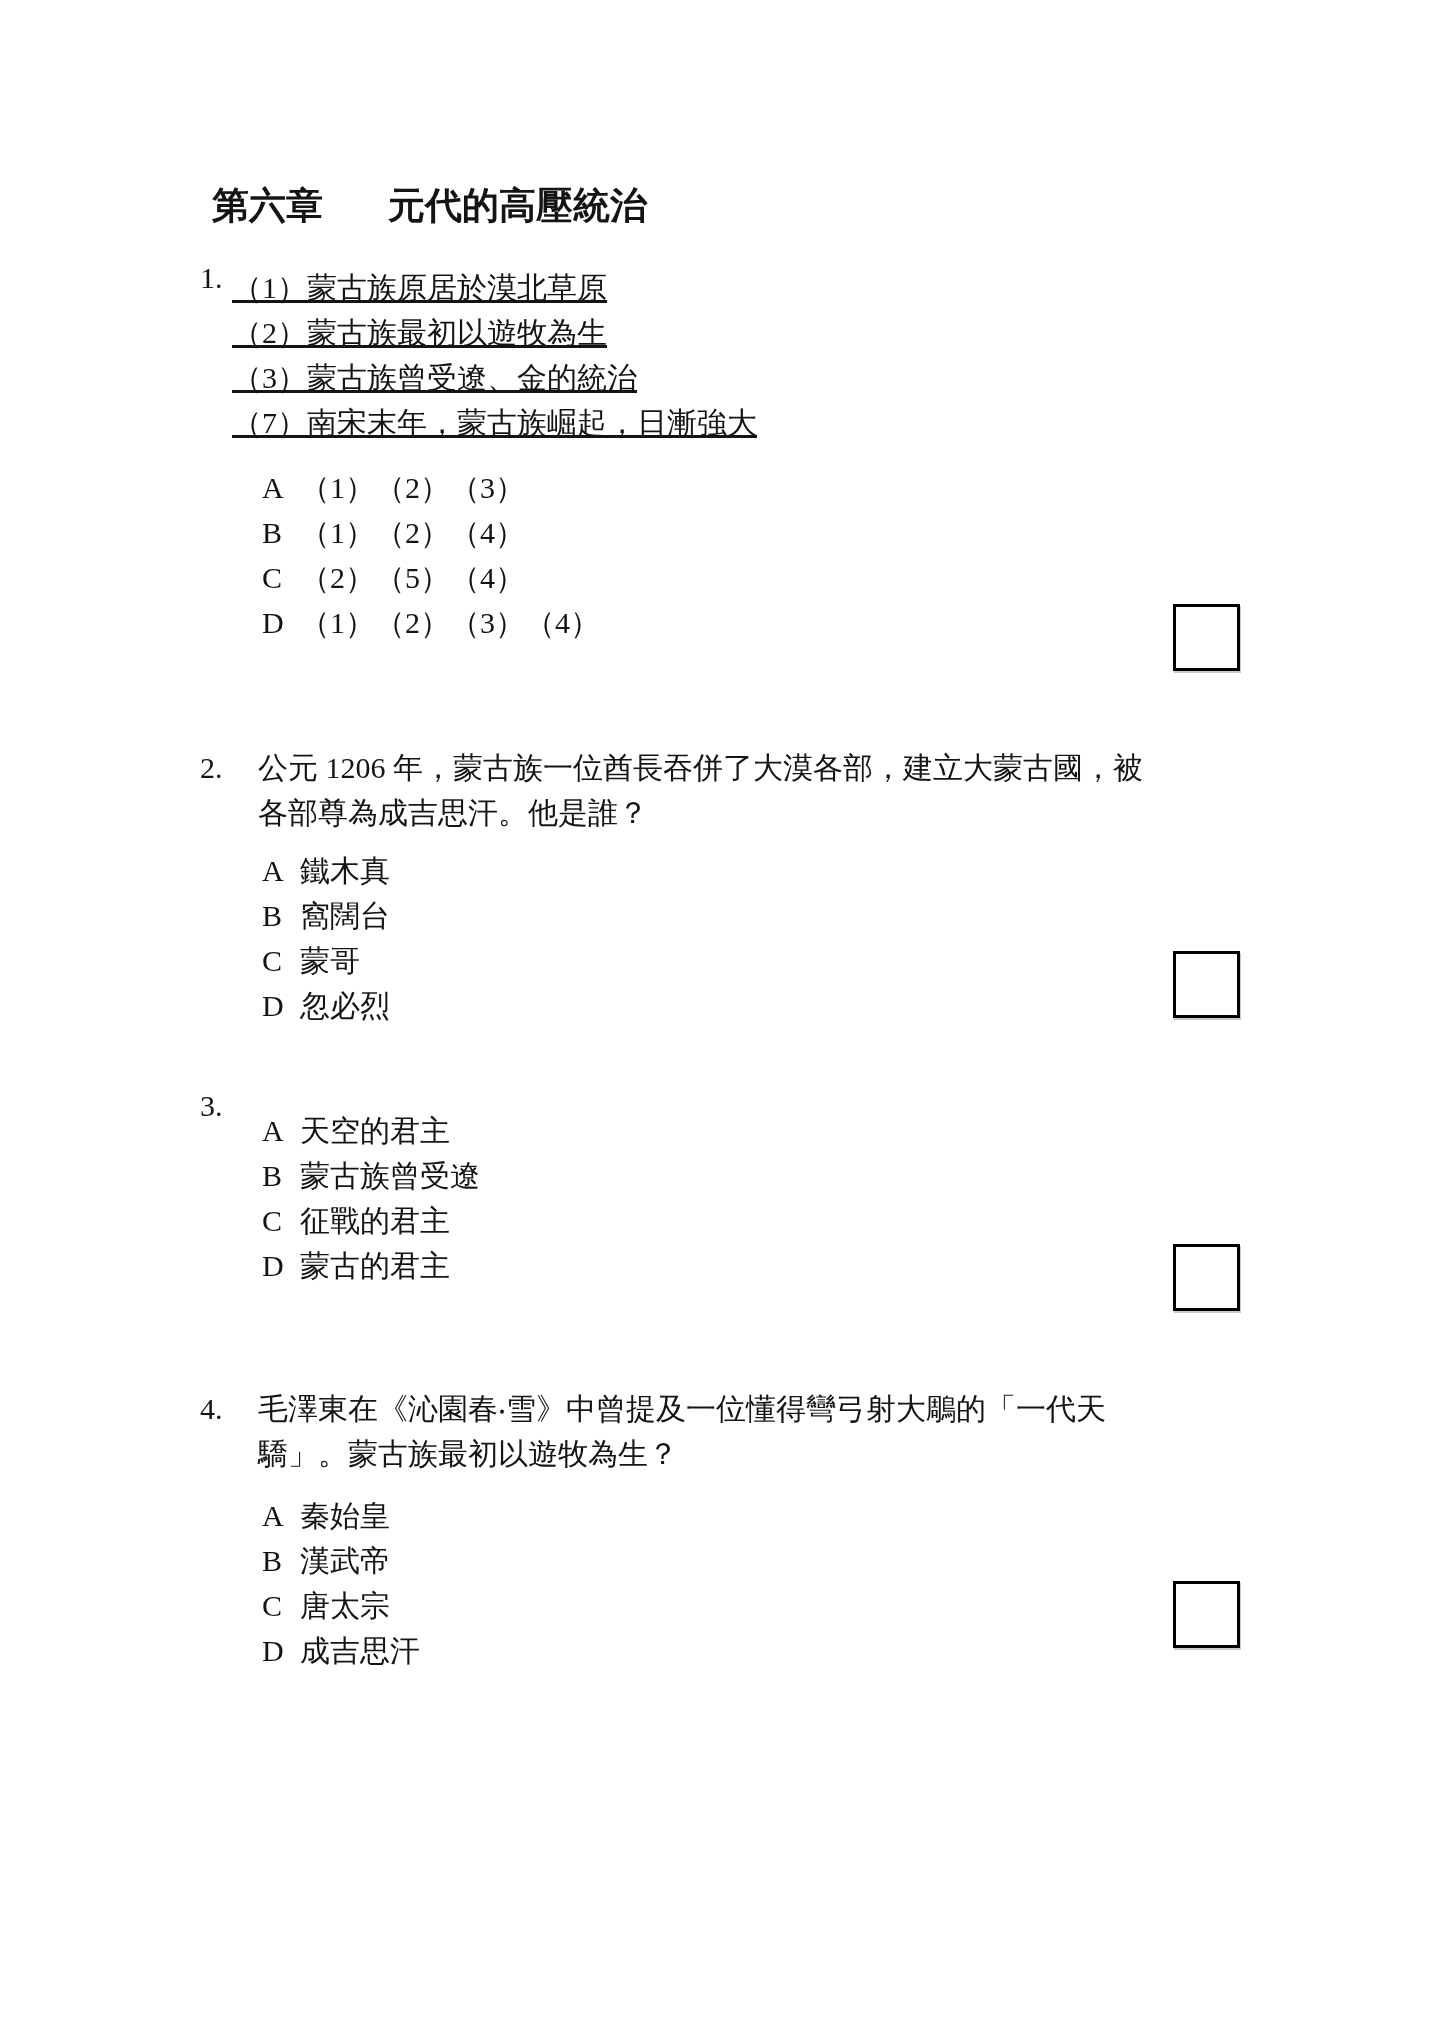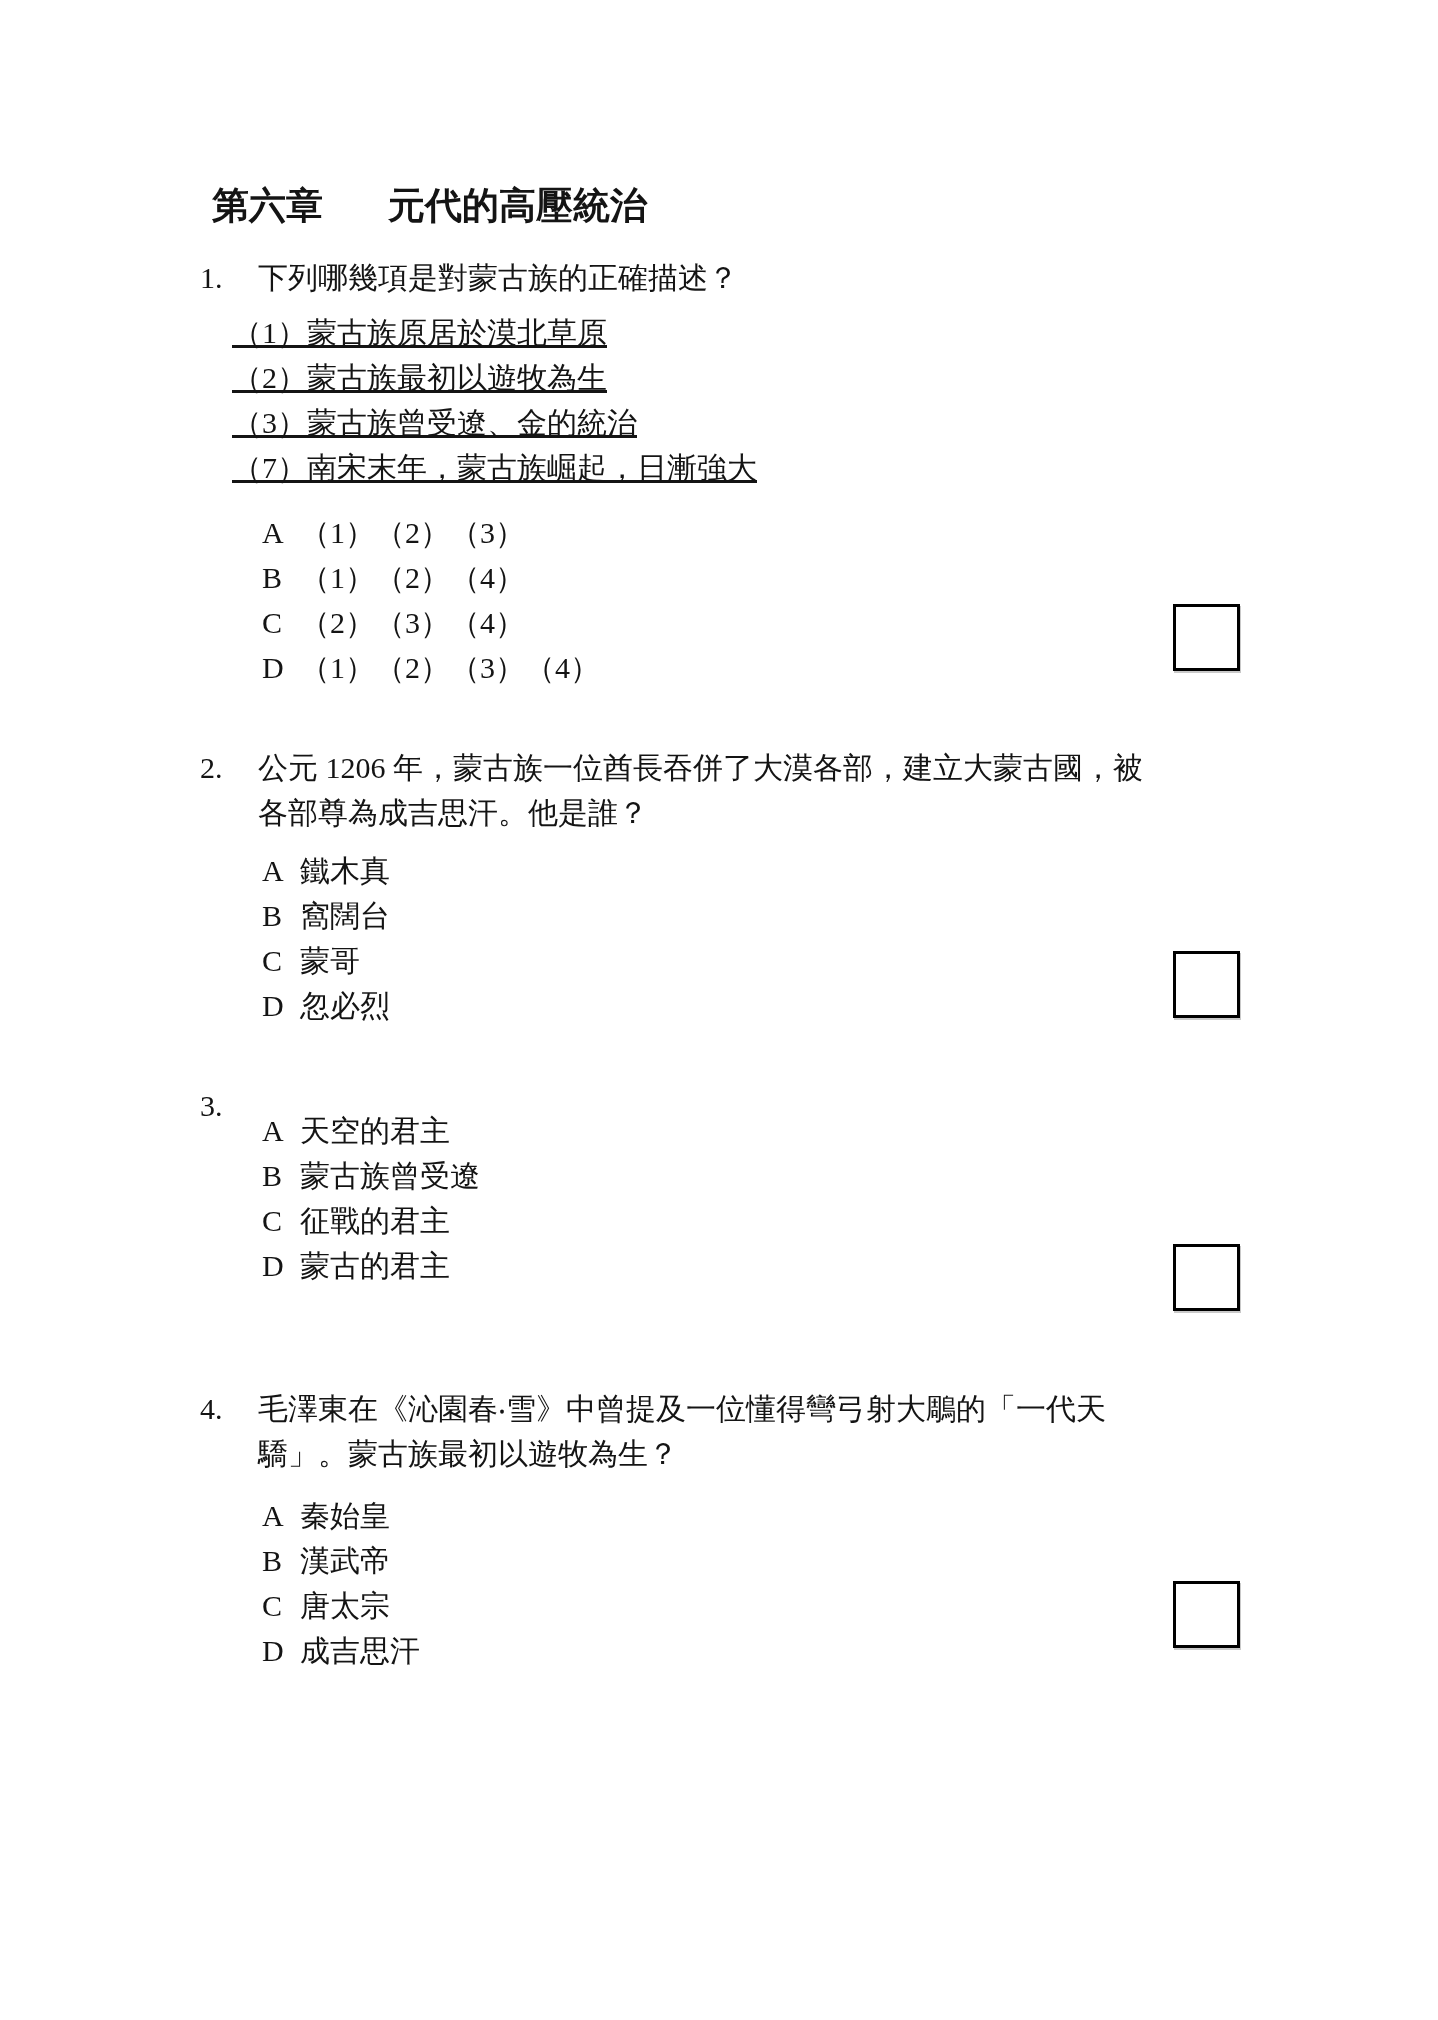--- a/index.html
+++ b/index.html
@@ -79,41 +79,38 @@
 <div class="page">
 
   <div class="heading">
     <span class="chapter-label">第六章</span><span class="chapter-title">元代的高壓統治</span>
   </div>
 
   <div id="questions">
     <div class="question">
       <div class="qnum">1.</div>
       <div class="qbody">
-        <div class="qlines">
-            <div class="qline">下列哪幾項是對蒙古族的正確描述？</div>
-          </div>
         <div class="subitems">
             <div class="subitem">（1）蒙古族原居於漠北草原</div>
             <div class="subitem">（2）蒙古族最初以遊牧為生</div>
             <div class="subitem">（3）蒙古族曾受遼、金的統治</div>
             <div class="subitem">（7）南宋末年，蒙古族崛起，日漸強大</div>
           </div>
         <div class="options">
             <div class="opt">
               <span class="opt-letter">A</span>
               <span class="opt-text">（1）（2）（3）</span>
             </div>
             <div class="opt">
               <span class="opt-letter">B</span>
               <span class="opt-text">（1）（2）（4）</span>
             </div>
             <div class="opt">
               <span class="opt-letter">C</span>
-              <span class="opt-text">（2）（3）（4）</span>
+              <span class="opt-text">（2）（5）（4）</span>
             </div>
             <div class="opt">
               <span class="opt-letter">D</span>
               <span class="opt-text">（1）（2）（3）（4）</span>
             </div>
           </div>
       </div>
       <div class="answer-box"></div>
     </div>
 

